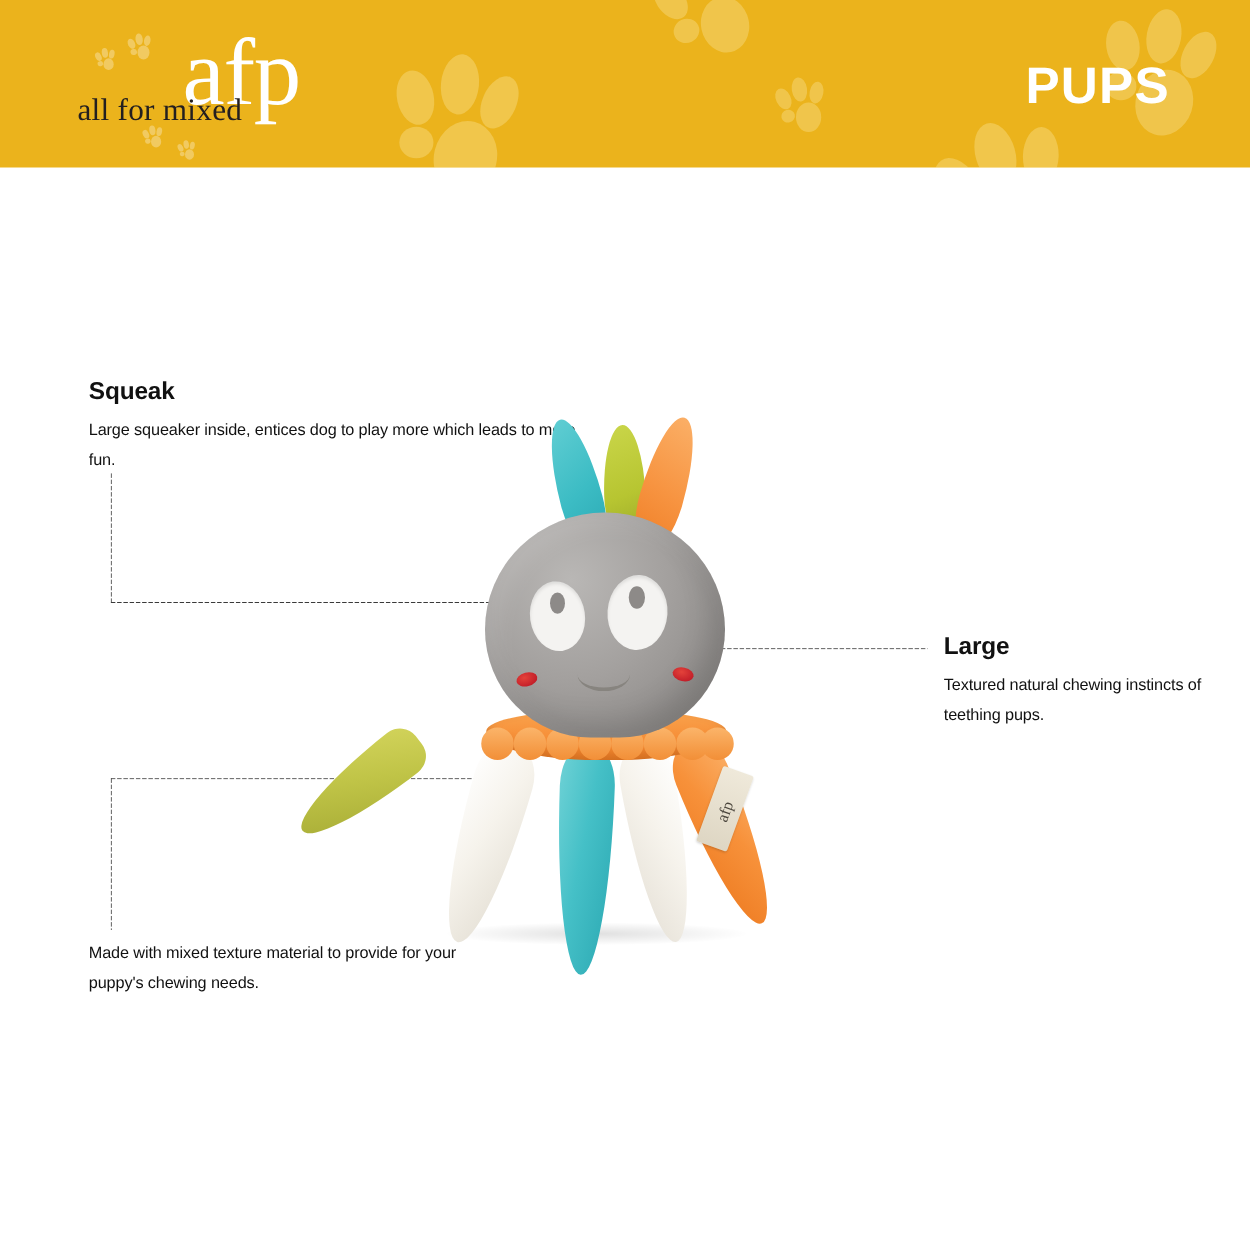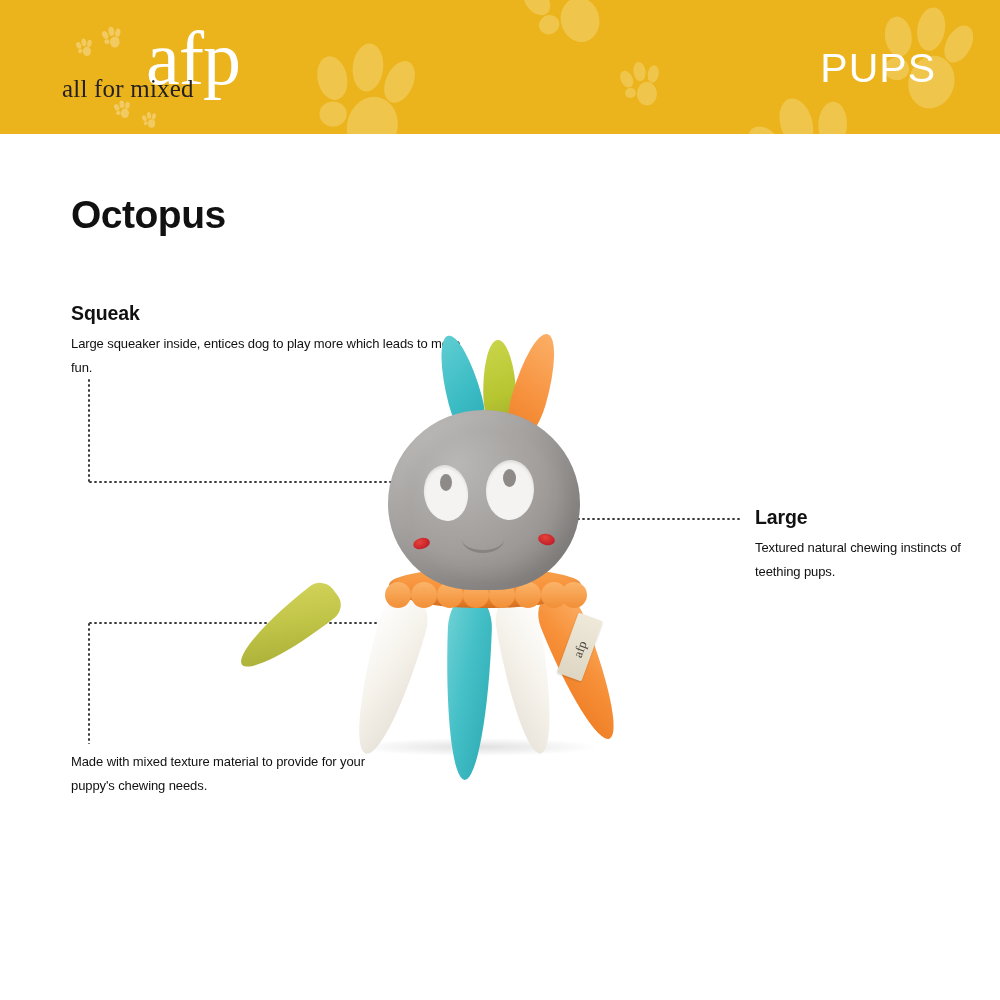--- a/index.html
+++ b/index.html
@@ -60,21 +60,21 @@
     font-family: "Liberation Serif", serif;
     font-size: 25px;
     line-height: 25px;
     color: #231f20;
     letter-spacing: 0.2px;
   }
   #pups {
     position: absolute;
     right: 64px; top: 46px;
     font-size: 41px;
-    font-weight: normal;
+    font-weight: bold;
     color: #ffffff;
     letter-spacing: 1px;
     line-height: 44px;
   }
 
   
   #title {
     position: absolute;
     left: 71px; top: 193px;
     font-size: 39px;
@@ -368,21 +368,20 @@
         <div class="pad" style="left:40px; top:62px; width:48px; height:56px;"></div>
       </div>
 
       <div id="logo-afp">afp</div>
       <div id="logo-sub">all for mixed</div>
     </div>
 
     <div id="pups">PUPS</div>
   </div>
 
-  <div id="title">Octopus</div>
 
   <div class="feat" id="feat-squeak">
     <p class="feat-head">Squeak</p>
     <p class="feat-body">Large squeaker inside, entices dog to play more which leads to more fun.</p>
   </div>
   <div class="dot-v" id="leader-squeak-v"></div>
   <div class="dot-h" id="leader-squeak-h"></div>
 
   <div class="dot-h" id="leader-chew-h"></div>
   <div class="feat" id="feat-chew">

